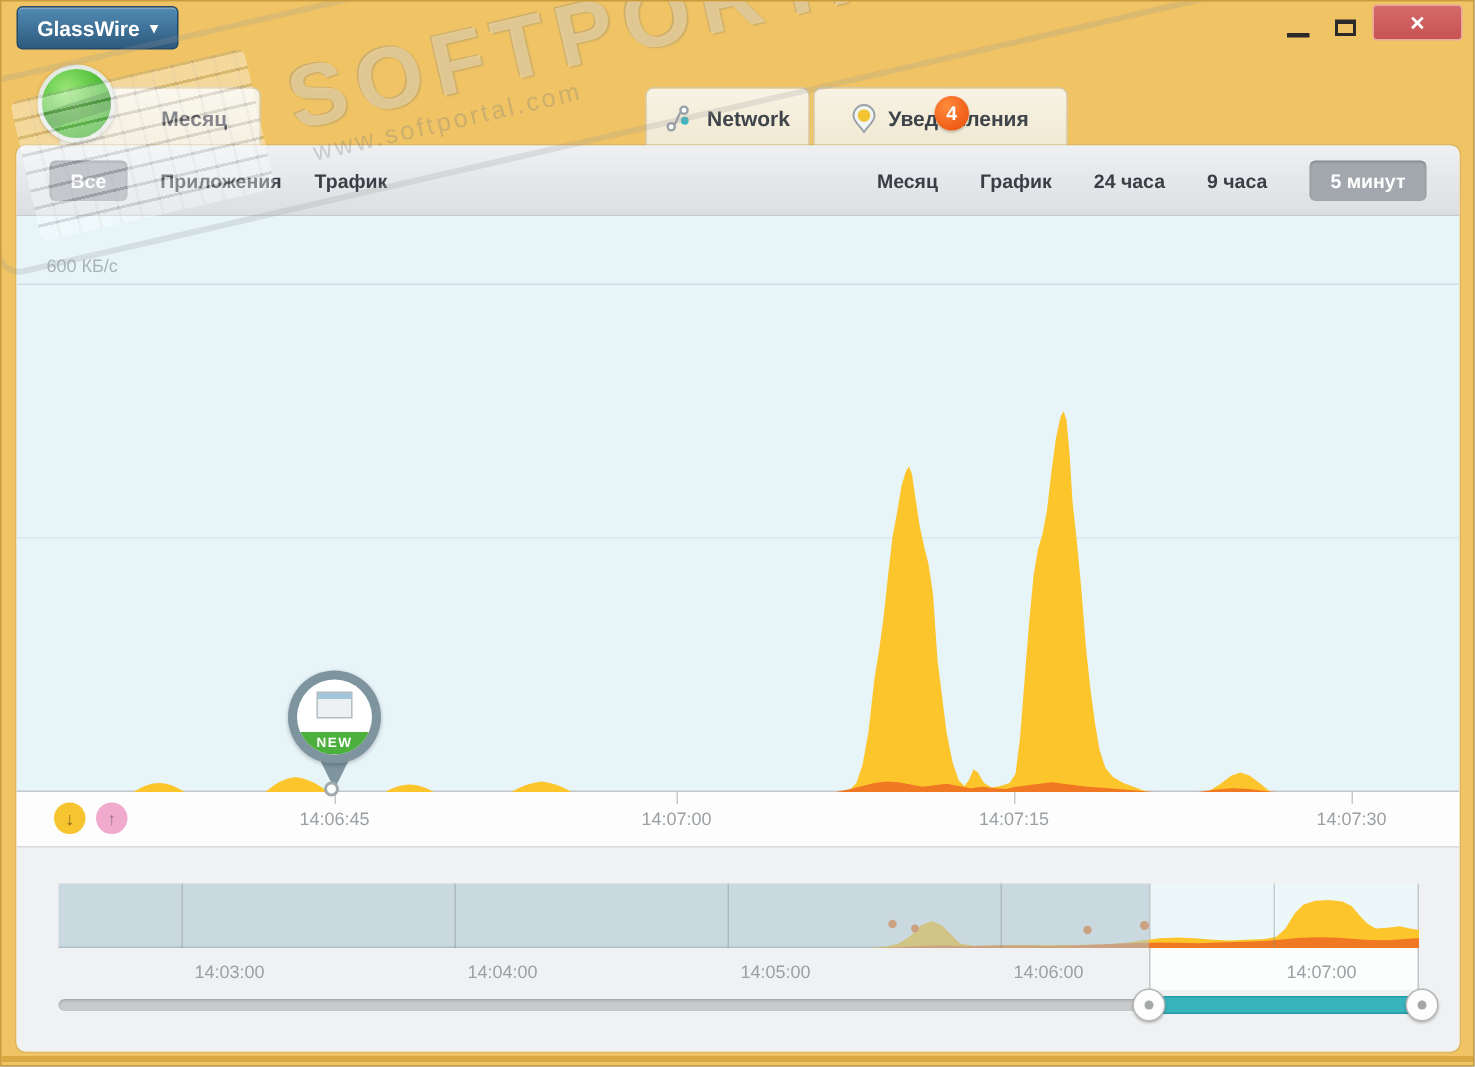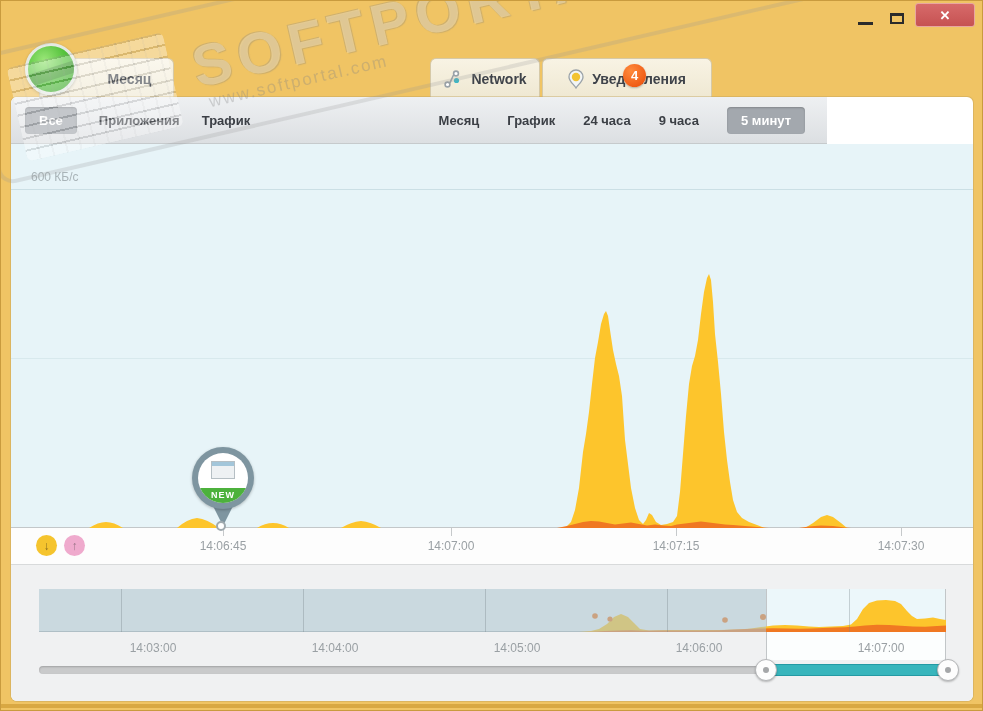--- a/index.html
+++ b/index.html
@@ -62,23 +62,23 @@
   }
 
   
   .panel{
     position:absolute; left:10px; top:96px; width:962px; height:604px;
     background:#fff; border-radius:6px; overflow:hidden; box-shadow:0 0 0 1px rgba(190,160,90,.4);
   }
 
   
   .subtoolbar{
-    position:absolute; left:0; top:0; width:816px; height:47px;
+    position:absolute; left:0; top:0; width:962px; height:47px;
     background:linear-gradient(#eef0f2,#dcdfe2); border-bottom:1px solid #c6cacc;
-    display:flex; align-items:center; justify-content:space-between; padding:0 22px 0 14px;
+    display:flex; align-items:center; justify-content:space-between; padding:0 22px 0 22px;
   }
   .filters, .ranges{ display:flex; align-items:center; }
   .filters{ gap:22px; } .ranges{ gap:28px; }
   .chip{ font-size:13px; font-weight:bold; color:#3b3f45; cursor:pointer; background:none; border:none; font-family:inherit; }
   .chip.active{ background:#a3a8ae; color:#fff; border-radius:4px; padding:6px 14px; box-shadow:inset 0 1px 2px rgba(0,0,0,.2); }
 
   
   .graph{
     position:absolute; left:0; top:47px; width:962px; height:384px;
     background:#e7f4f8; border-bottom:1px solid #c3c7c9;
@@ -139,20 +139,24 @@
       repeating-linear-gradient(90deg, rgba(255,255,255,.05) 0 12px, rgba(140,140,140,.45) 12px 14px); }
   .wm-title{ font-size:58px; font-weight:bold; letter-spacing:7px; color:rgba(255,255,255,.55);
     text-shadow:-1px -1px 0 rgba(130,130,130,.6), 1px 1px 1px rgba(120,120,120,.6); white-space:nowrap; }
   .wm-url{ font-size:17px; color:rgba(130,130,130,.65); letter-spacing:2px; margin-top:-6px; margin-left:8px; }
 </style>
 </head>
 <body>
 
 <div class="window">
 
+  <button class="app-menu">
+    <span>GlassWire</span>
+    <span class="caret">▾</span>
+  </button>
   <button class="win-btn btn-min">
       <span class="icon-min"></span>
     </button>
   <button class="win-btn btn-max">
       <span class="icon-max"></span>
     </button>
   <button class="btn-close"><span>✕</span></button>
 
   <div class="tab tab-grafik">
     <span>Месяц</span>

